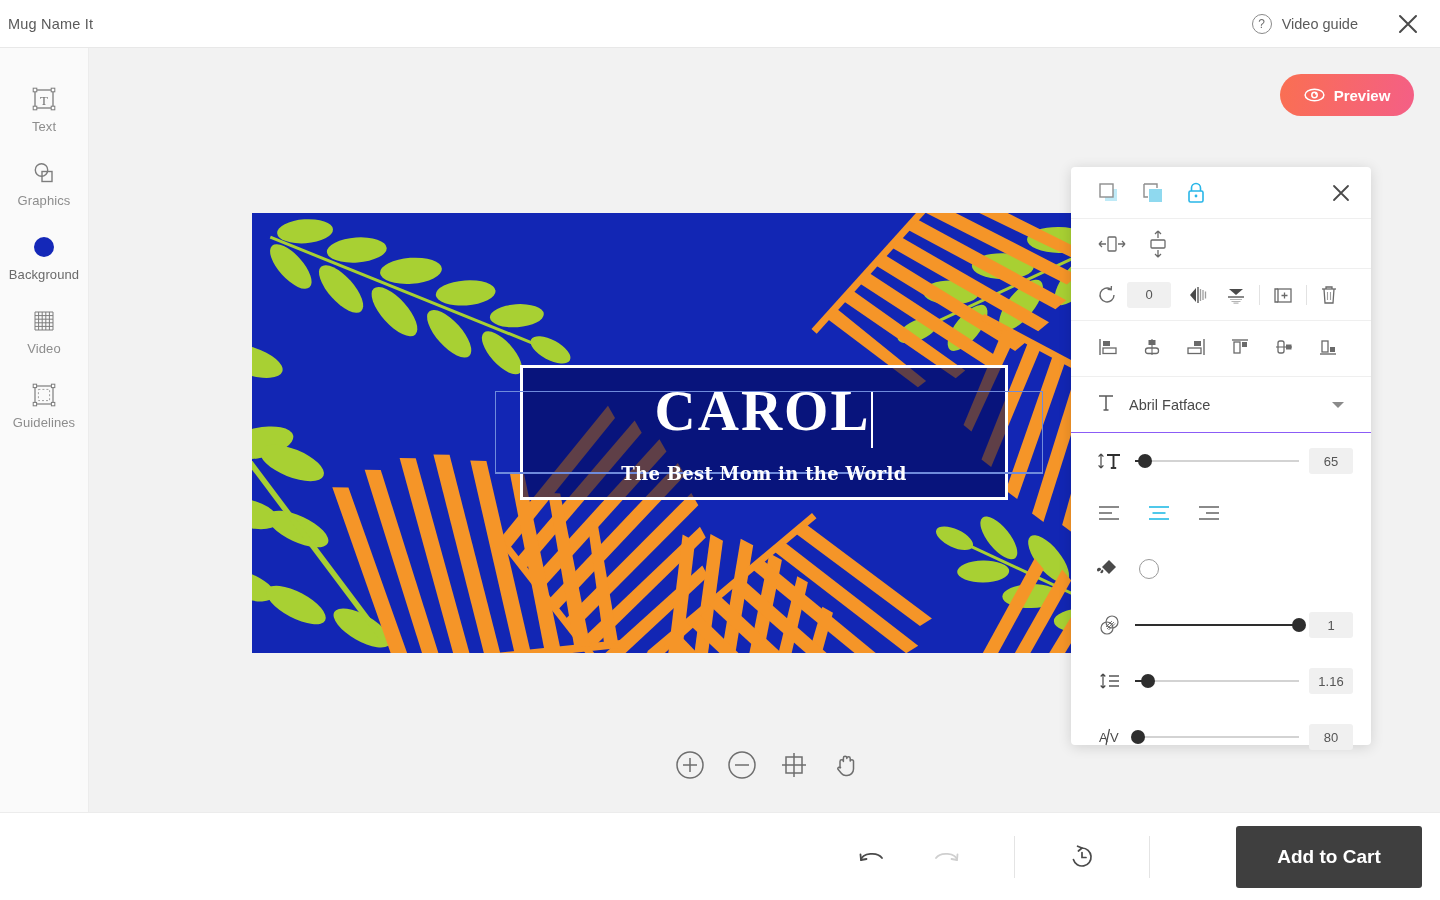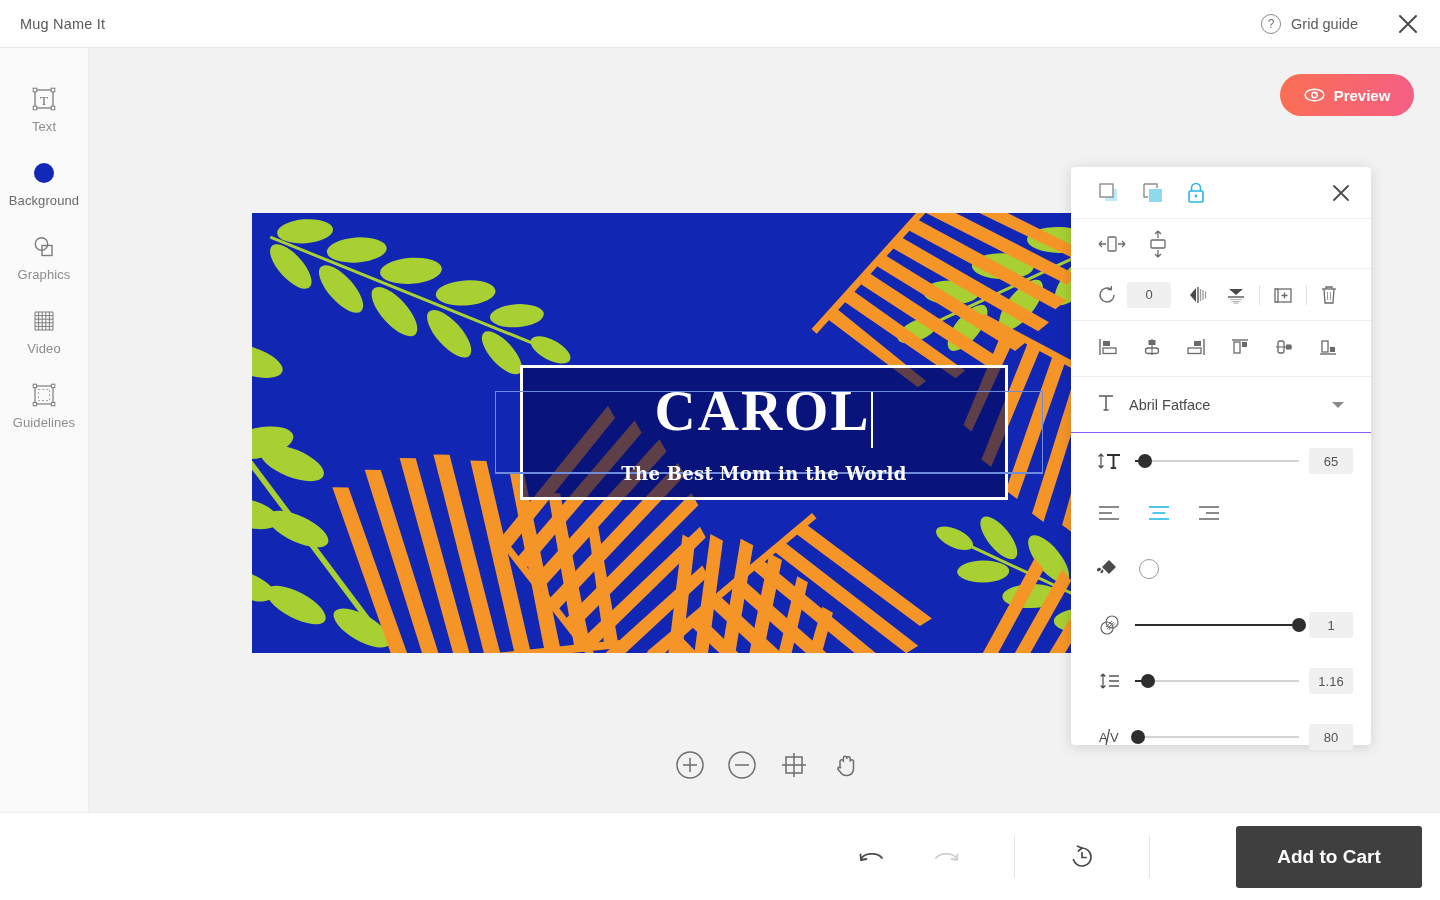--- a/index.html
+++ b/index.html
@@ -11,21 +11,21 @@
   }
   #app { position: relative; width: 1440px; height: 900px; background: #fff; }
 
   
   .topbar {
     position: absolute; left: 0; top: 0; width: 1440px; height: 48px;
     background: #ffffff; border-bottom: 1px solid #e8e8e8;
     display: flex; align-items: center;
   }
   .topbar-title {
-    margin-left: 20px; font-size: 14.5px; color: #5a5a5a; letter-spacing: .2px;
+    margin-left: 8px; font-size: 14.5px; color: #5a5a5a; letter-spacing: .2px;
   }
   .topbar-right {
     margin-left: auto; display: flex; align-items: center; gap: 0;
   }
   .video-guide {
     display: flex; align-items: center; gap: 10px; cursor: pointer;
     color: #5a5a5a; font-size: 14.5px; margin-right: 38px;
   }
   .qmark {
     width: 20px; height: 20px; border: 1.4px solid #8a8a8a; border-radius: 50%;
@@ -179,21 +179,21 @@
 </head>
 <body>
 
 <div id="app">
 
   <div class="topbar">
     <div class="topbar-title">Mug Name It</div>
     <div class="topbar-right">
       <div class="video-guide">
         <span class="qmark">?</span>
-        <span>Grid guide</span>
+        <span>Video guide</span>
       </div>
       <div class="close-x">
         <svg width="24" height="24" viewBox="0 0 24 24">
             <path d="M4 4 L20 20 M20 4 L4 20" stroke="#4a4a4a" stroke-width="2" fill="none" stroke-linecap="round"></path>
           </svg>
       </div>
     </div>
   </div>
 
   <div class="sidebar">
@@ -205,37 +205,37 @@
           <rect x="2.2" y="2.2" width="3.6" height="3.6" fill="#fff" stroke="#7d7d7d" stroke-width="1"></rect>
           <rect x="20.2" y="2.2" width="3.6" height="3.6" fill="#fff" stroke="#7d7d7d" stroke-width="1"></rect>
           <rect x="2.2" y="20.2" width="3.6" height="3.6" fill="#fff" stroke="#7d7d7d" stroke-width="1"></rect>
           <rect x="20.2" y="20.2" width="3.6" height="3.6" fill="#fff" stroke="#7d7d7d" stroke-width="1"></rect>
           <text x="13" y="18.5" font-size="13" font-family="Liberation Serif, serif" text-anchor="middle" fill="#6f6f6f">T</text>
         </svg>
       </span>
       <span class="side-label">Text</span>
     </div>
 
+    <div class="side-item">
+      <span class="side-icon">
+        <svg width="26" height="26" viewBox="0 0 26 26">
+          <circle cx="10.5" cy="10" r="6.2" fill="none" stroke="#7d7d7d" stroke-width="1.4"></circle>
+          <rect x="11" y="11.5" width="10" height="10" fill="none" stroke="#7d7d7d" stroke-width="1.4"></rect>
+        </svg>
+      </span>
+      <span class="side-label">Graphics</span>
+    </div>
+
     <div class="side-item active">
       <span class="side-icon">
         <svg width="26" height="26" viewBox="0 0 26 26">
             <circle cx="13" cy="13" r="10" fill="#1428b8"></circle>
           </svg>
       </span>
       <span class="side-label">Background</span>
-    </div>
-
-    <div class="side-item">
-      <span class="side-icon">
-        <svg width="26" height="26" viewBox="0 0 26 26">
-          <circle cx="10.5" cy="10" r="6.2" fill="none" stroke="#7d7d7d" stroke-width="1.4"></circle>
-          <rect x="11" y="11.5" width="10" height="10" fill="none" stroke="#7d7d7d" stroke-width="1.4"></rect>
-        </svg>
-      </span>
-      <span class="side-label">Graphics</span>
     </div>
 
     <div class="side-item">
       <span class="side-icon">
         <svg width="26" height="26" viewBox="0 0 26 26">
           <g stroke="#7d7d7d" stroke-width="1">
             <line x1="4" y1="4" x2="22" y2="4"></line>
               <line x1="4" y1="7.6" x2="22" y2="7.6"></line>
             <line x1="4" y1="11.2" x2="22" y2="11.2"></line>
               <line x1="4" y1="14.8" x2="22" y2="14.8"></line>

